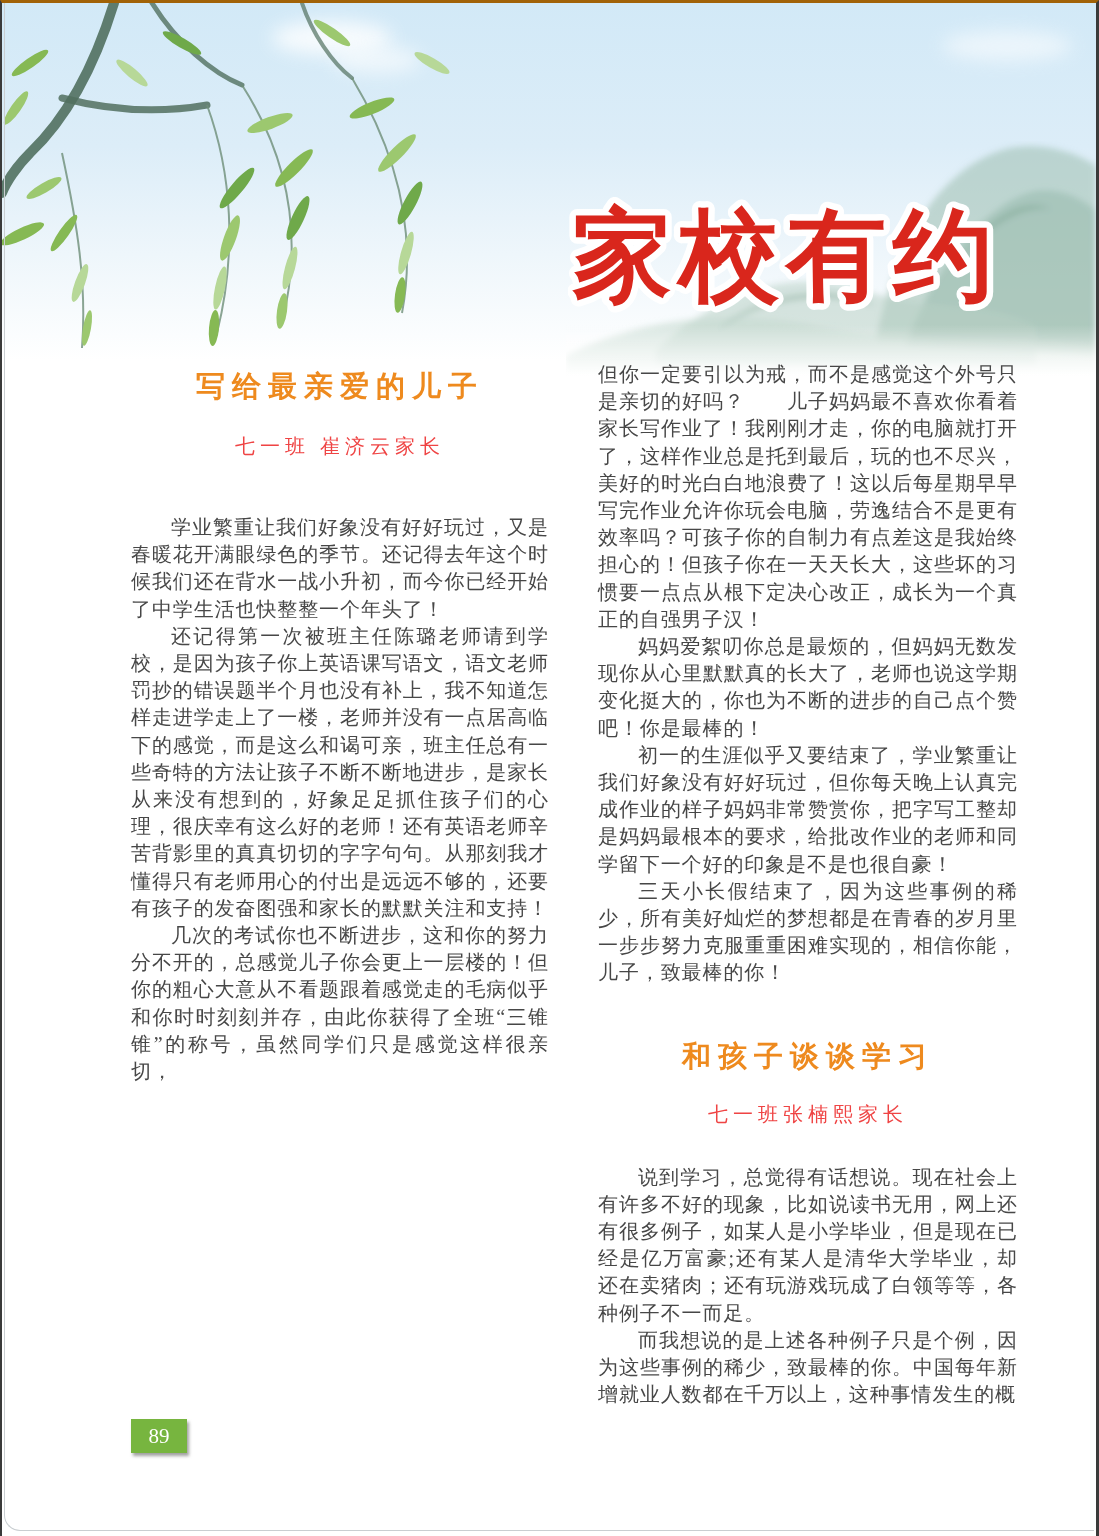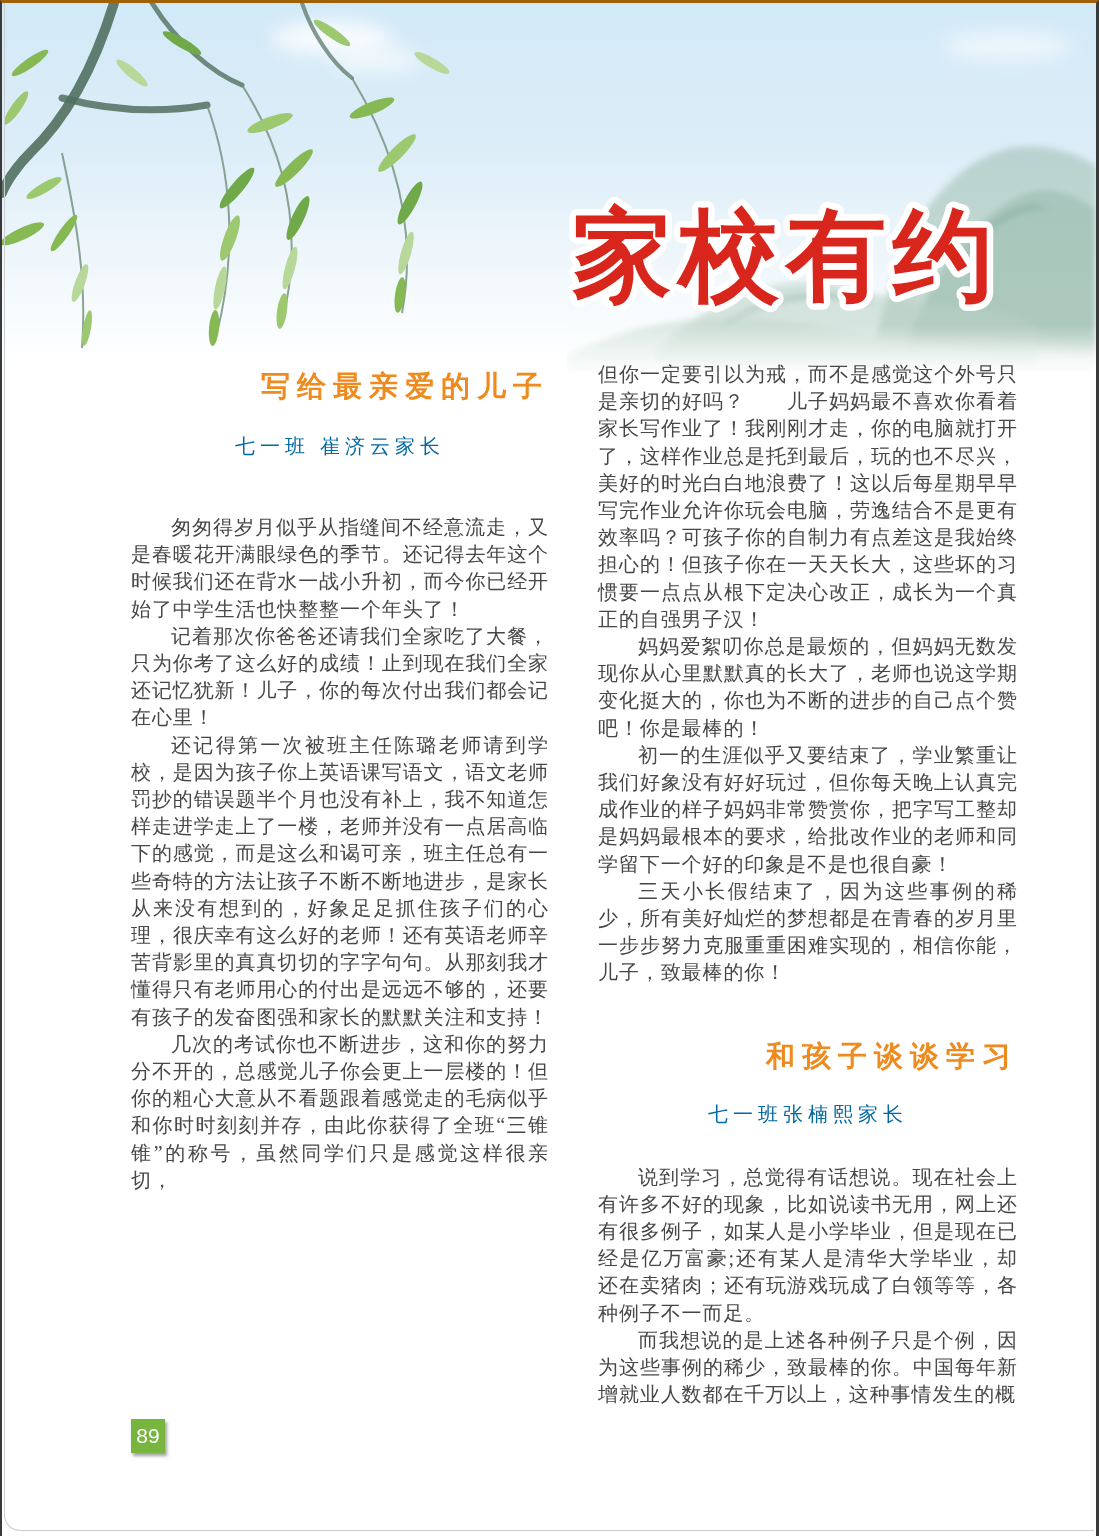--- a/index.html
+++ b/index.html
@@ -26,40 +26,40 @@
   .willow{position:absolute;left:0;top:0;}
   .mountain{position:absolute;right:0;top:138px;}
   .masthead{position:absolute;left:566px;top:190px;}
   .masthead text{
     font-family:"Liberation Sans", sans-serif;font-weight:bold;
   }
   .col{position:absolute;top:352px;color:#474747;}
   .col-left{left:129px;width:418px;}
   .col-right{left:596px;width:420px;}
   .art-title{
-    text-align:right;color:#ee8a1e;font-size:29px;font-weight:bold;
+    text-align:center;color:#ee8a1e;font-size:29px;font-weight:bold;
     letter-spacing:7px;font-family:Liberation Mono, monospace;
   }
   .col-left .art-title{margin-top:12px;}
   .byline{
-    text-align:center;color:#0369a1;font-size:20px;letter-spacing:5px;margin-top:26px;
+    text-align:center;color:#ef4444;font-size:20px;letter-spacing:5px;margin-top:26px;
   }
   .body-text{margin-top:54px;}
   .col-right .body-text{margin-top:6px;}
   .body-text p{
     margin:0;font-size:20px;line-height:27.2px;letter-spacing:0.9px;
     text-align:justify;text-indent:2em;color:#474747;
   }
   .body-text p.cont{text-indent:0;}
   .article2 .art-title{margin-top:50px;}
   .article2 .byline{margin-top:24px;}
   .article2 .body-text{margin-top:36px;}
   .page-badge{
-    position:absolute;left:129px;top:1416px;width:34px;height:34px;
-    background:#77b53f;color:#ffffff;font-family:Liberation Sans, sans-serif;
+    position:absolute;left:129px;top:1416px;width:56px;height:34px;
+    background:#77b53f;color:#ffffff;font-family:Liberation Serif, serif;
     font-size:21px;display:flex;align-items:center;justify-content:center;
     box-shadow:2px 3px 3px rgba(110,110,110,0.65);
   }
 </style>
 </head>
 <body>
 
 <div class="page">
 
   <div class="sky">
@@ -133,22 +133,21 @@
   </svg>
 
   <svg class="masthead" width="448" height="120" viewBox="0 0 448 120">
     <text x="4" y="97" font-size="100" letter-spacing="7" fill="#d9261c" stroke="#ffffff" stroke-width="13" paint-order="stroke" stroke-linejoin="round">家校有约</text>
   </svg>
 
   <div class="col col-left">
     <div class="art-title">写给最亲爱的儿子</div>
     <div class="byline">七一班 崔济云家长</div>
     <div class="body-text">
-      <p>匆匆得岁月似乎从指缝间不经意流走，又是春暖花开满眼绿色的季节。还记得去年这个时候我们还在背水一战小升初，而今你已经开始了中学生活也快整整一个年头了！</p>
-      <p>记着那次你爸爸还请我们全家吃了大餐，只为你考了这么好的成绩！止到现在我们全家还记忆犹新！儿子，你的每次付出我们都会记在心里！</p>
+      <p>学业繁重让我们好象没有好好玩过，又是春暖花开满眼绿色的季节。还记得去年这个时候我们还在背水一战小升初，而今你已经开始了中学生活也快整整一个年头了！</p>
       <p>还记得第一次被班主任陈璐老师请到学校，是因为孩子你上英语课写语文，语文老师罚抄的错误题半个月也没有补上，我不知道怎样走进学走上了一楼，老师并没有一点居高临下的感觉，而是这么和谒可亲，班主任总有一些奇特的方法让孩子不断不断地进步，是家长从来没有想到的，好象足足抓住孩子们的心理，很庆幸有这么好的老师！还有英语老师辛苦背影里的真真切切的字字句句。从那刻我才懂得只有老师用心的付出是远远不够的，还要有孩子的发奋图强和家长的默默关注和支持！</p>
       <p>几次的考试你也不断进步，这和你的努力分不开的，总感觉儿子你会更上一层楼的！但你的粗心大意从不看题跟着感觉走的毛病似乎和你时时刻刻并存，由此你获得了全班“三锥锥”的称号，虽然同学们只是感觉这样很亲切，</p>
     </div>
   </div>
 
   <div class="col col-right">
     <div class="body-text">
       <p class="cont">但你一定要引以为戒，而不是感觉这个外号只是亲切的好吗？　　儿子妈妈最不喜欢你看着家长写作业了！我刚刚才走，你的电脑就打开了，这样作业总是托到最后，玩的也不尽兴，美好的时光白白地浪费了！这以后每星期早早写完作业允许你玩会电脑，劳逸结合不是更有效率吗？可孩子你的自制力有点差这是我始终担心的！但孩子你在一天天长大，这些坏的习惯要一点点从根下定决心改正，成长为一个真正的自强男子汉！</p>
       <p>妈妈爱絮叨你总是最烦的，但妈妈无数发现你从心里默默真的长大了，老师也说这学期变化挺大的，你也为不断的进步的自己点个赞吧！你是最棒的！</p>
       <p>初一的生涯似乎又要结束了，学业繁重让我们好象没有好好玩过，但你每天晚上认真完成作业的样子妈妈非常赞赏你，把字写工整却是妈妈最根本的要求，给批改作业的老师和同学留下一个好的印象是不是也很自豪！</p>

